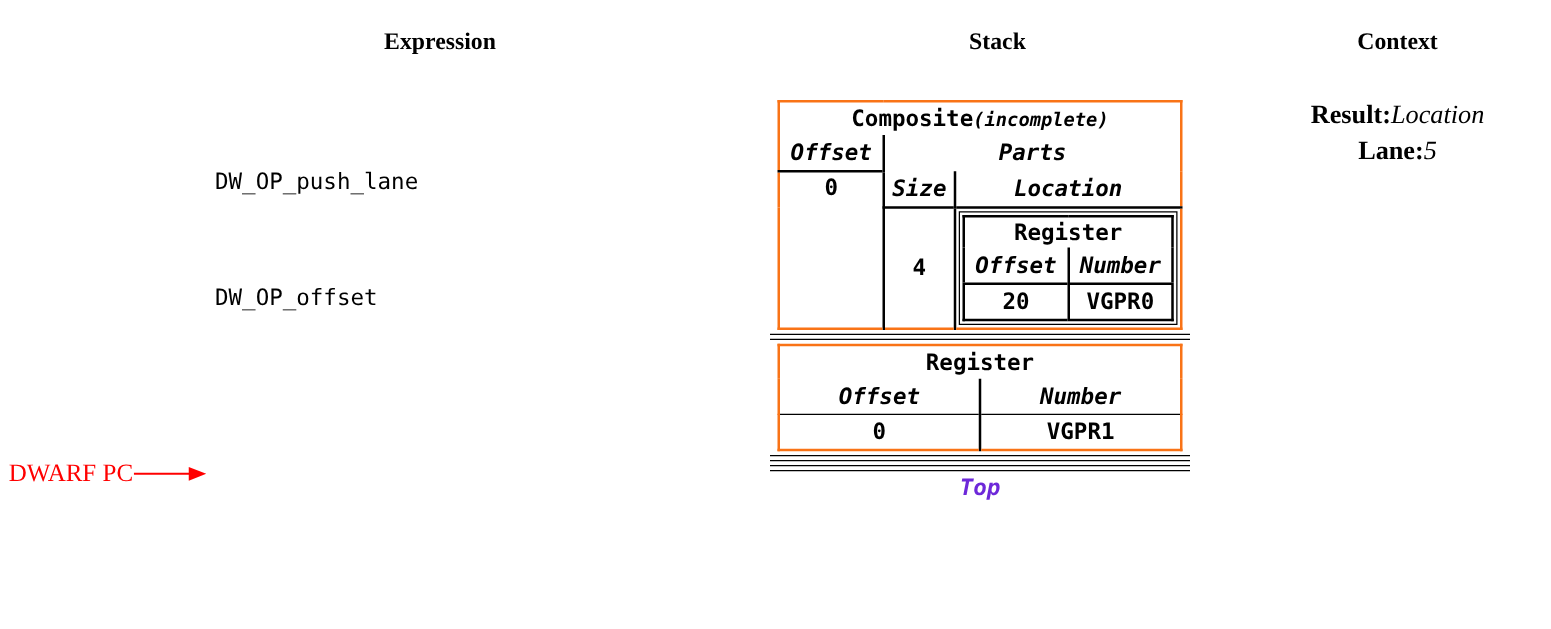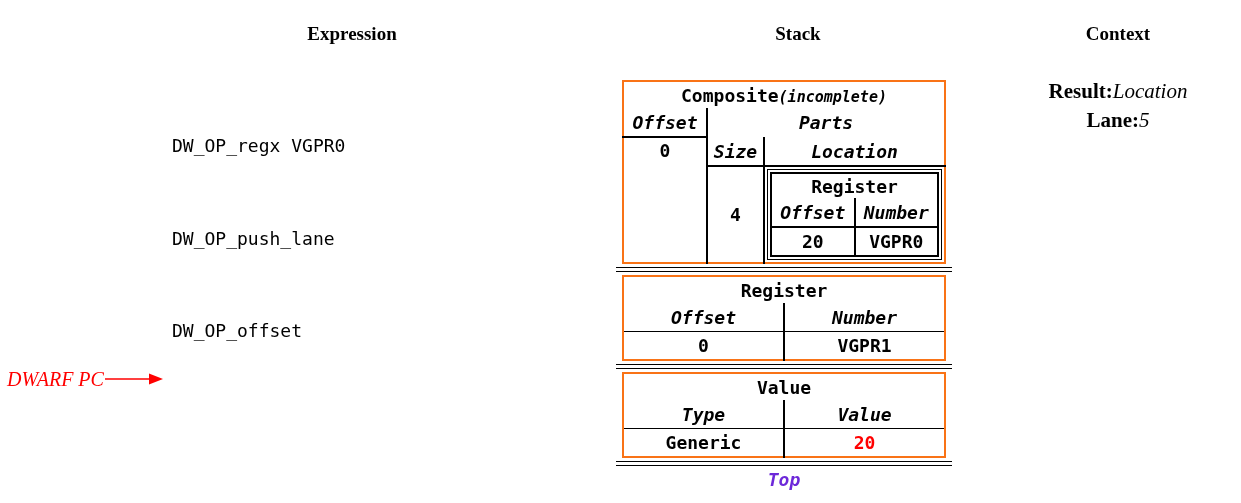--- a/index.html
+++ b/index.html
@@ -78,33 +78,32 @@
   .ctx i{font-style:italic;}
 </style>
 </head>
 <body>
 
 <div class="colhdr colhdr-expression">Expression</div>
 <div class="colhdr colhdr-stack">Stack</div>
 <div class="colhdr colhdr-context">Context</div>
 
 <div class="ops">
-  <div>DW_OP_regx VGPR0</div>
   <div>DW_OP_push_lane</div>
   <div>DW_OP_offset</div>
   
   
   
   
   
   
   
 </div>
 
-<div class="annot red" style="color: rgb(255, 0, 0); font-style: italic;">
+<div class="annot red" style="color: rgb(255, 0, 0);">
   <span>DWARF PC</span>
   <svg width="58" height="14" viewBox="0 0 58 14">
     <line x1="0" y1="7" x2="46" y2="7" stroke="currentColor" stroke-width="1.6"></line>
     <polygon points="44,1.5 58,7 44,12.5" fill="currentColor"></polygon>
   </svg>
 </div>
 
 <div class="stack">
 
   <table class="stk">
@@ -170,39 +169,20 @@
     </tr>
     <tr>
       <td class="cell-val bR bT1">0</td>
       <td class="cell-val bT1">VGPR1</td>
     </tr>
   </tbody>
     </table>
 
   <div class="sep"></div>
 
-  <table class="stk">
-    <colgroup>
-        <col style="width:50%">
-        <col>
-      </colgroup>
-    <tbody>
-        <tr>
-          <td colspan="2" class="cell-title">Value</td>
-        </tr>
-    <tr>
-      <td class="cell-hdr bR">Type</td>
-      <td class="cell-hdr">Value</td>
-    </tr>
-    <tr>
-      <td class="cell-val bR bT1">Generic</td>
-      <td class="cell-val bT1 red" style="color: rgb(255, 0, 0);">20</td>
-    </tr>
-  </tbody>
-    </table>
 
   <div class="sep"></div>
 
   <div class="top-label red" style="color: #6d28d9;">Top</div>
 </div>
 
 <div class="ctx">
   <div><b>Result:</b><i>Location</i></div>
   <div><b>Lane:</b><i>5</i></div>
 </div>

